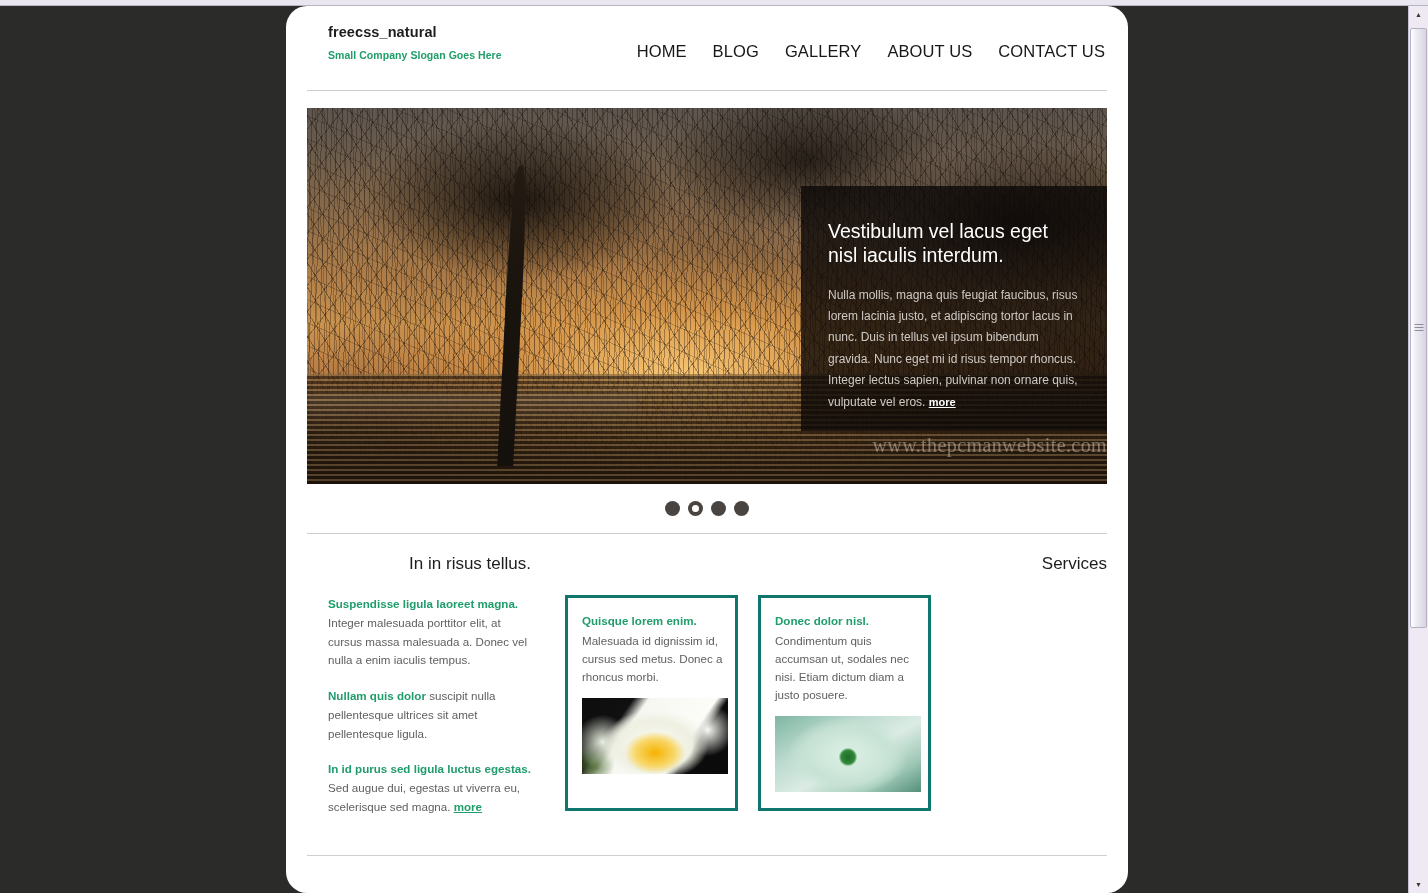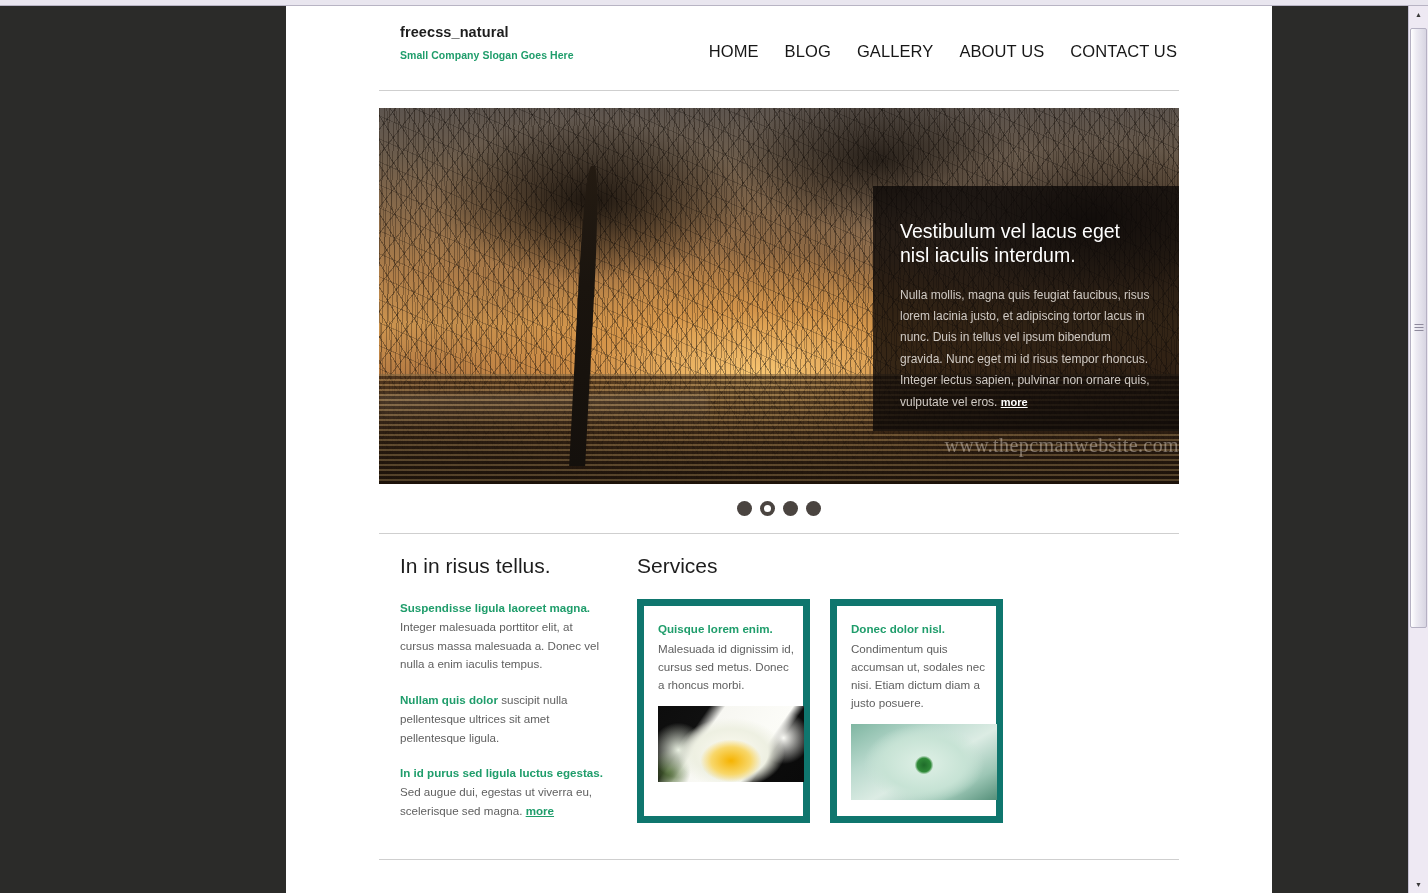--- a/index.html
+++ b/index.html
@@ -67,23 +67,24 @@
     background:
       repeating-linear-gradient(to bottom,
         #8e8a9c 0px, #8e8a9c 1px,
         transparent 1px, transparent 3px);
   }
 
   
   #page {
     position: absolute;
     left: 286px; top: 6px;
-    width: 986px; height: 887px;
+    width: 842px; height: 887px;
     background: #ffffff;
     overflow: hidden;
+    border-radius: 21px;
   }
   .wrap { width: 800px; margin: 0 auto; }
 
   
   #header {
     display: flex; align-items: flex-start;
     justify-content: space-between;
     padding-top: 19px;
   }
   #brand-block { padding-left: 21px; }
@@ -217,34 +218,35 @@
   }
   #rule-mid { margin-top: 17px; }
 
   
   #row-one {
     display: flex; padding-top: 20px;
   }
   #col-intro { width: 240px; padding-left: 21px; padding-right: 16px; }
   #col-services { flex: 1; padding-left: 18px; }
   .sec-title {
-    font-size: 21px; color: #1d1d1d; font-weight: normal;
+    font-size: 17px; color: #1d1d1d; font-weight: normal;
     margin: 0 0 21px 0;
+    text-align: right;
   }
   .para {
     font-size: 11.6px; color: #5f5f5f; line-height: 1.62;
     margin: 0 0 17px 0;
   }
   .para b { color: #1f9d6b; }
   .para a { color: #1f9d6b; text-decoration: underline; font-weight: bold; }
 
   #service-cards { display: flex; gap: 20px; }
   .card {
     width: 173px;
-    border: 7px solid #0f766e;
+    border: 3px solid #0f766e;
     padding: 15px 8px 16px 14px;
     background: #fff;
   }
   .card-title {
     font-size: 11.6px; font-weight: bold; color: #1f9d6b;
     margin: 0 0 2px 0; line-height: 1.45;
   }
   .card-text {
     font-size: 11.6px; color: #5f5f5f; line-height: 1.55; margin: 0 0 12px 0;
   }

